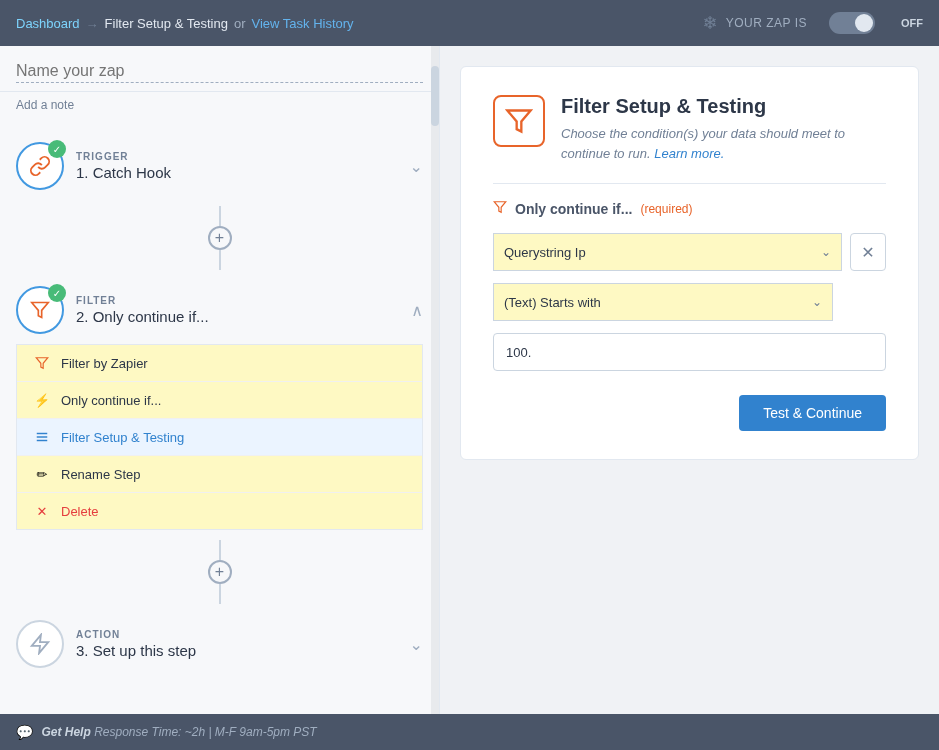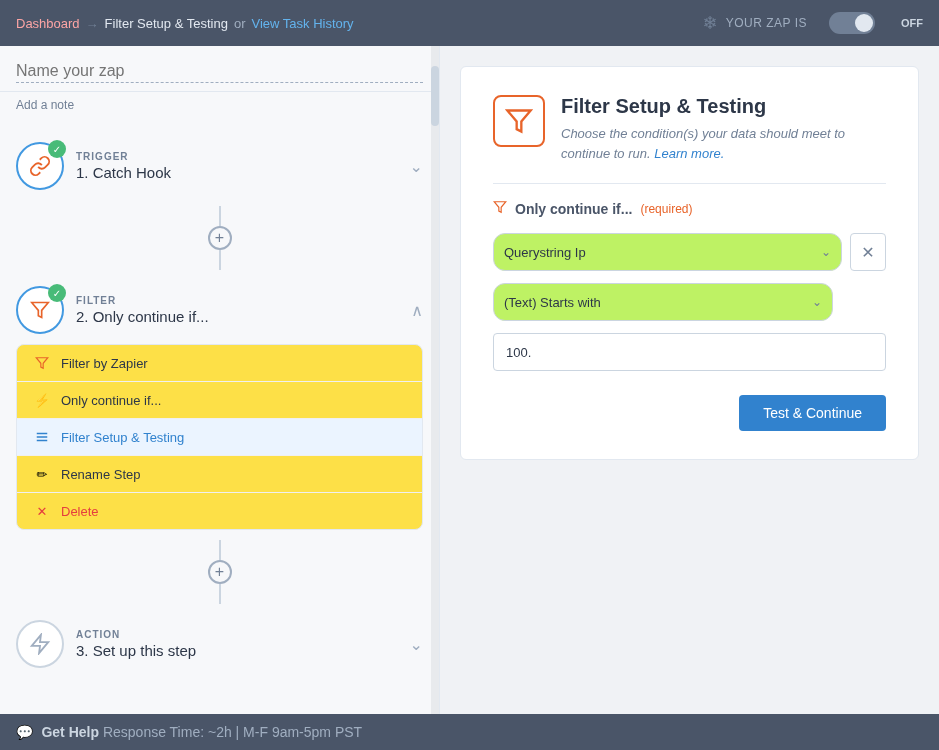--- a/index.html
+++ b/index.html
@@ -8,21 +8,21 @@
     
     .header {
       background: #4a5568;
       height: 46px;
       display: flex;
       align-items: center;
       padding: 0 16px;
       gap: 8px;
     }
     .header-breadcrumb { display: flex; align-items: center; gap: 6px; flex: 1; }
-    .header-breadcrumb a { color: #fca5a5; text-decoration: none; font-size: 13px; }
+    .header-breadcrumb a { color: #7dd3fc; text-decoration: none; font-size: 13px; }
     .header-breadcrumb .separator { color: #718096; font-size: 13px; }
     .header-breadcrumb .current { color: #e2e8f0; font-size: 13px; }
     .header-breadcrumb .or-text { color: #a0aec0; font-size: 13px; }
     .header-breadcrumb .view-link { color: #63b3ed; text-decoration: none; font-size: 13px; }
     .header-center { display: flex; align-items: center; justify-content: center; }
     .snowflake-icon { color: #718096; font-size: 18px; }
     .header-right { display: flex; align-items: center; gap: 22px; margin-left: auto; }
     .zap-status-label { color: #a0aec0; font-size: 12px; letter-spacing: 0.5px; }
     .toggle-switch { width: 46px; height: 22px; background: #718096; border-radius: 11px; display: flex; align-items: center; padding: 2px; cursor: pointer; position: relative; }
     .toggle-knob { width: 18px; height: 18px; background: #e2e8f0; border-radius: 50%; margin-left: auto; }
@@ -46,21 +46,21 @@
     .step-header { display: flex; align-items: center; gap: 12px; padding: 10px 0; cursor: pointer; }
     .step-icon-wrap { width: 48px; height: 48px; border-radius: 50%; border: 2px solid #4299e1; display: flex; align-items: center; justify-content: center; position: relative; background: white; flex-shrink: 0; }
     .step-icon-wrap.filter-icon-wrap { border-color: #4299e1; }
     .step-icon-wrap.action-icon-wrap { border-color: #cbd5e0; }
     .step-badge { position: absolute; top: -4px; right: -4px; width: 18px; height: 18px; background: #48bb78; border-radius: 50%; display: flex; align-items: center; justify-content: center; color: white; font-size: 10px; }
     .step-info { flex: 1; }
     .step-tag { font-size: 10px; font-weight: 700; letter-spacing: 1px; color: #718096; text-transform: uppercase; margin-bottom: 2px; }
     .step-title { font-size: 15px; color: #2d3748; font-weight: 500; }
     .step-chevron { color: #a0aec0; font-size: 16px; }
 
-    .step-expanded { background: #fde047; border-radius: 8px; border: 1px solid #e2e8f0; margin-bottom: 4px; overflow: hidden; }
+    .step-expanded { background: #fef9c3; border-radius: 0; border: 1px solid #e2e8f0; margin-bottom: 4px; overflow: hidden; }
     .step-sub-item { display: flex; align-items: center; gap: 10px; padding: 9px 16px; cursor: pointer; border-bottom: 1px solid #f0f0f0; }
     .step-sub-item:last-child { border-bottom: none; }
     .step-sub-item.active { background: #ebf4ff; }
     .step-sub-icon { width: 18px; height: 18px; display: flex; align-items: center; justify-content: center; font-size: 13px; flex-shrink: 0; }
     .step-sub-label { font-size: 13px; color: #2d3748; flex: 1; }
     .step-sub-item.active .step-sub-label { color: #3182ce; }
     .step-sub-item.danger .step-sub-label { color: #e53e3e; }
 
     
     .right-panel { flex: 1; background: #f0f2f5; overflow-y: auto; padding: 20px; }
@@ -71,38 +71,38 @@
     .card-title-area { }
     .card-title { font-size: 20px; font-weight: 600; color: #2d3748; margin-bottom: 6px; }
     .card-subtitle { font-size: 13px; color: #718096; line-height: 1.5; font-style: italic; }
     .card-subtitle a { color: #3182ce; text-decoration: none; }
     .divider { height: 1px; background: #e2e8f0; margin: 16px 0; }
 
     .section-label { font-size: 14px; font-weight: 600; color: #4a5568; margin-bottom: 16px; display: flex; align-items: center; gap: 8px; }
     .required-badge { color: #e8642a; font-size: 12px; font-weight: 400; }
 
     .condition-row { display: flex; gap: 8px; margin-bottom: 12px; align-items: center; }
-    .condition-select { flex: 1; height: 38px; border: 1px solid #cbd5e0; border-radius: 12px; padding: 0 10px; font-size: 13px; color: #2d3748; background: #bef264; display: flex; align-items: center; justify-content: space-between; cursor: pointer; }
+    .condition-select { flex: 1; height: 38px; border: 1px solid #cbd5e0; border-radius: 0; padding: 0 10px; font-size: 13px; color: #2d3748; background: #fef9c3; display: flex; align-items: center; justify-content: space-between; cursor: pointer; }
     .condition-select .select-text { color: #2d3748; }
     .select-chevron { color: #718096; font-size: 12px; }
     .delete-btn { width: 36px; height: 38px; border: 1px solid #cbd5e0; border-radius: 4px; background: white; display: flex; align-items: center; justify-content: center; cursor: pointer; color: #718096; font-size: 16px; }
 
     .text-input-row { margin-bottom: 16px; }
     .text-input { width: 100%; height: 38px; border: 1px solid #cbd5e0; border-radius: 4px; padding: 0 12px; font-size: 13px; color: #2d3748; outline: none; }
 
     .logic-buttons { display: flex; gap: 8px; margin-bottom: 24px; }
     .logic-btn { height: 32px; padding: 0 16px; border: 1px solid #cbd5e0; border-radius: 4px; background: white; font-size: 13px; color: #4a5568; cursor: pointer; font-weight: 500; }
 
     .action-row { display: flex; justify-content: flex-end; padding-top: 8px; }
     .test-btn { background: #3182ce; color: white; border: none; border-radius: 4px; padding: 10px 24px; font-size: 14px; font-weight: 500; cursor: pointer; }
 
     
     .footer { height: 36px; background: #4a5568; display: flex; align-items: center; padding: 0 16px; gap: 8px; }
     .footer-icon { color: #a0aec0; font-size: 14px; }
-    .footer-text { color: #a0aec0; font-size: 14px; }
+    .footer-text { color: #a0aec0; font-size: 12px; font-style: italic; }
     .footer-text strong { color: #cbd5e0; }
 
     
     .right-panel::-webkit-scrollbar { width: 8px; }
     .right-panel::-webkit-scrollbar-track { background: #e8eaed; }
     .right-panel::-webkit-scrollbar-thumb { background: #cbd5e0; border-radius: 4px; }
 
     .scroll-track { position: absolute; right: 0; top: 0; bottom: 0; width: 8px; background: #e8eaed; }
     .scroll-thumb { width: 8px; background: #cbd5e0; border-radius: 4px; height: 60px; margin-top: 20px; }
   </style>

